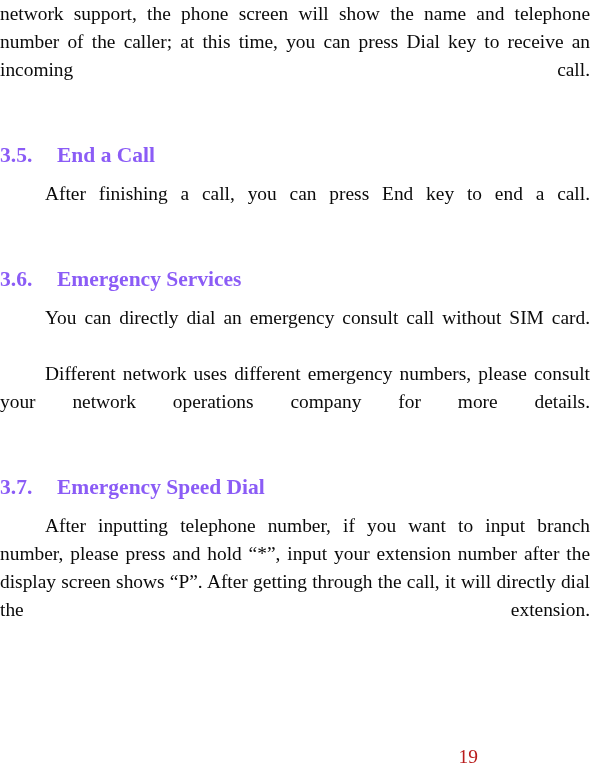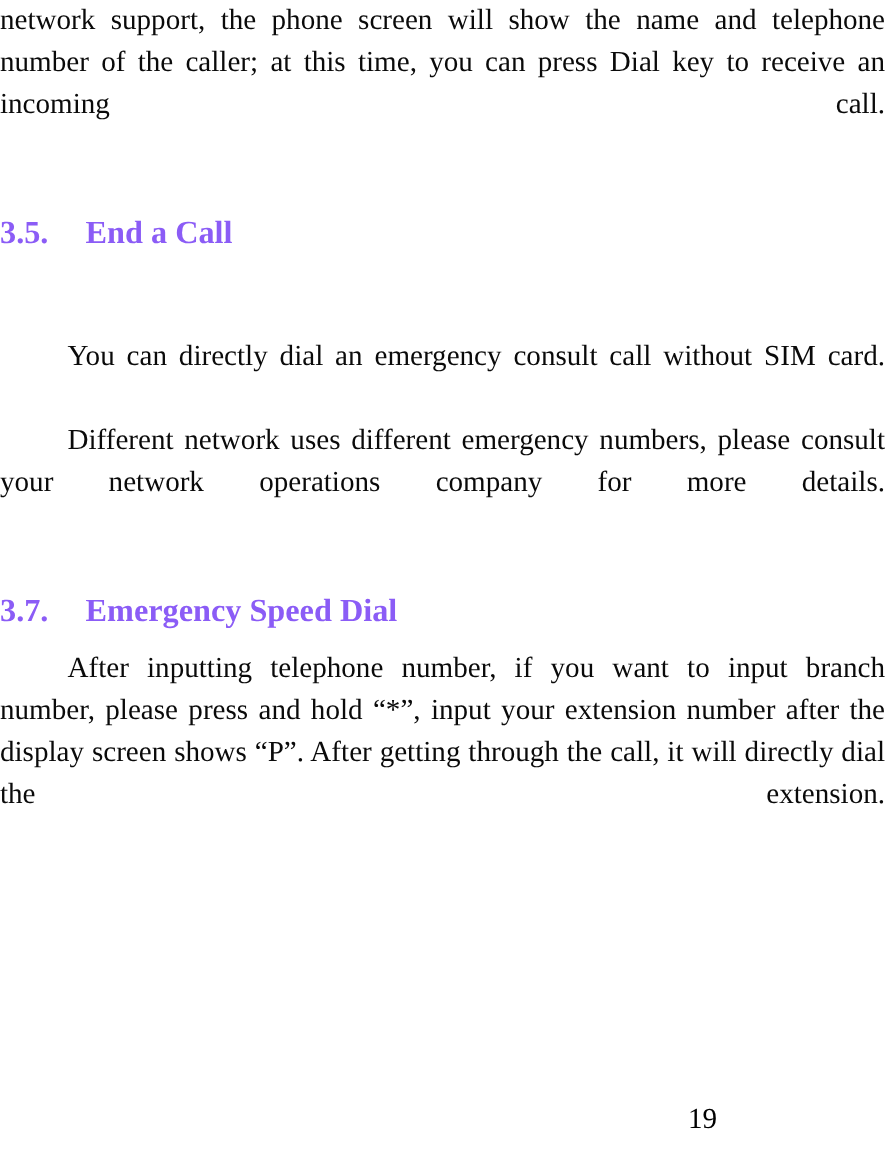--- a/index.html
+++ b/index.html
@@ -72,46 +72,48 @@
     display: inline;
   }
 
   
   .sp-before-head { height: 31px; }
   .sp-after-head  { height: 13px; }
 
   .page-number {
     position: absolute;
     right: 5px;
-    bottom: 10px;
+    bottom: 0;
     font-family: "Liberation Serif", "DejaVu Serif", serif;
     font-size: 19.4px;
     line-height: 24px;
-    color: #000000;
+    color: #b91c1c;
     text-align: right;
   }
 </style>
 </head>
 <body>
 
 <div class="page">
 
   <div class="content">
 
     <p class="para">network support, the phone screen will show the name and telephone number of the caller; at this time, you can press Dial key to receive an incoming call.</p>
 
     <div class="sp-before-head"></div>
 
     <h2 class="heading"><span class="num">3.5.</span><span class="title">End a Call</span></h2>
 
     <div class="sp-after-head"></div>
 
+    <p class="para indent">After finishing a call, you can press End key to end a call.</p>
 
     <div class="sp-before-head"></div>
 
+    <h2 class="heading"><span class="num">3.6.</span><span class="title">Emergency Services</span></h2>
 
     <div class="sp-after-head"></div>
 
     <p class="para indent">You can directly dial an emergency consult call without SIM card.</p>
 
     <p class="para indent">Different network uses different emergency numbers, please consult your network operations company for more details.</p>
 
     <div class="sp-before-head"></div>
 
     <h2 class="heading"><span class="num">3.7.</span><span class="title">Emergency Speed Dial</span></h2>

